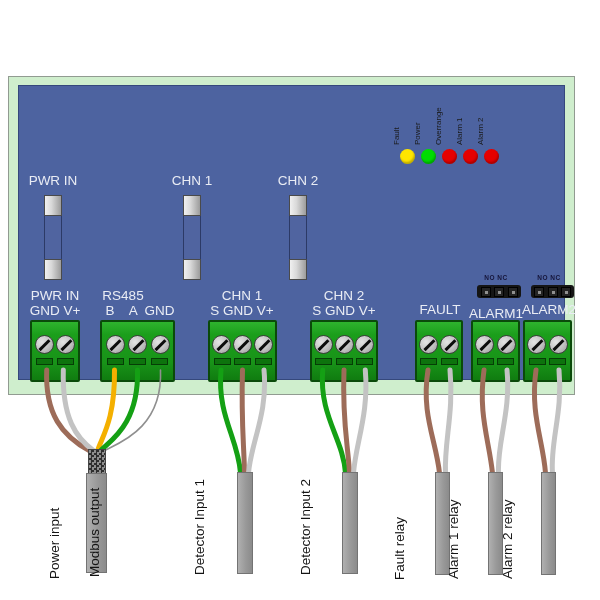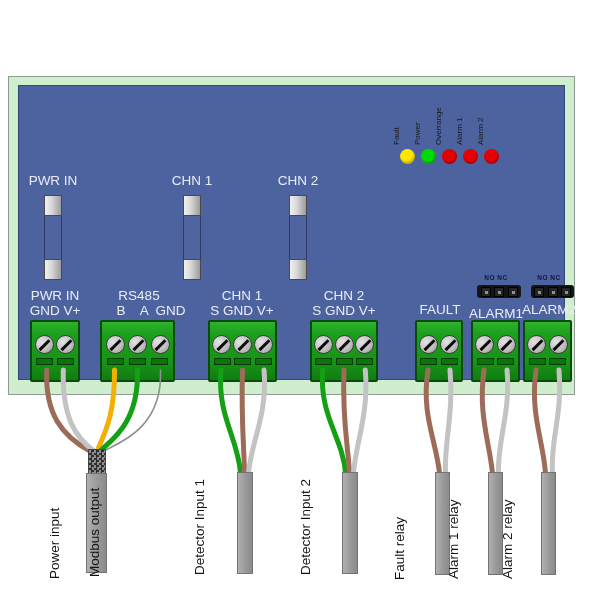--- a/index.html
+++ b/index.html
@@ -117,22 +117,22 @@
     <div class="jpin">
         <div class="jdot"></div>
       </div>
     <div class="jpin">
         <div class="jdot"></div>
       </div>
   </div>
 
   <div class="tlabel" style="left:10px;top:256px">PWR IN</div>
   <div class="tlabel" style="left:10px;top:271px">GND V+</div>
-  <div class="tlabel" style="left:94px;top:256px">RS485</div>
-  <div class="tlabel" style="left:106px;top:271px">B    A  GND</div>
+  <div class="tlabel" style="left:78px;top:256px">RS485</div>
+  <div class="tlabel" style="left:95px;top:271px">B    A  GND</div>
   <div class="tlabel" style="left:197px;top:256px">CHN 1</div>
   <div class="tlabel" style="left:197px;top:271px">S GND V+</div>
   <div class="tlabel" style="left:299px;top:256px">CHN 2</div>
   <div class="tlabel" style="left:299px;top:271px">S GND V+</div>
   <div class="tlabel" style="left:395px;top:270px">FAULT</div>
   <div class="tlabel" style="left:451px;top:274px">ALARM1</div>
   <div class="tlabel" style="left:504px;top:270px">ALARM2</div>
 
   <div class="tblock" style="left:30px;width:50px">
     <div class="screws">

